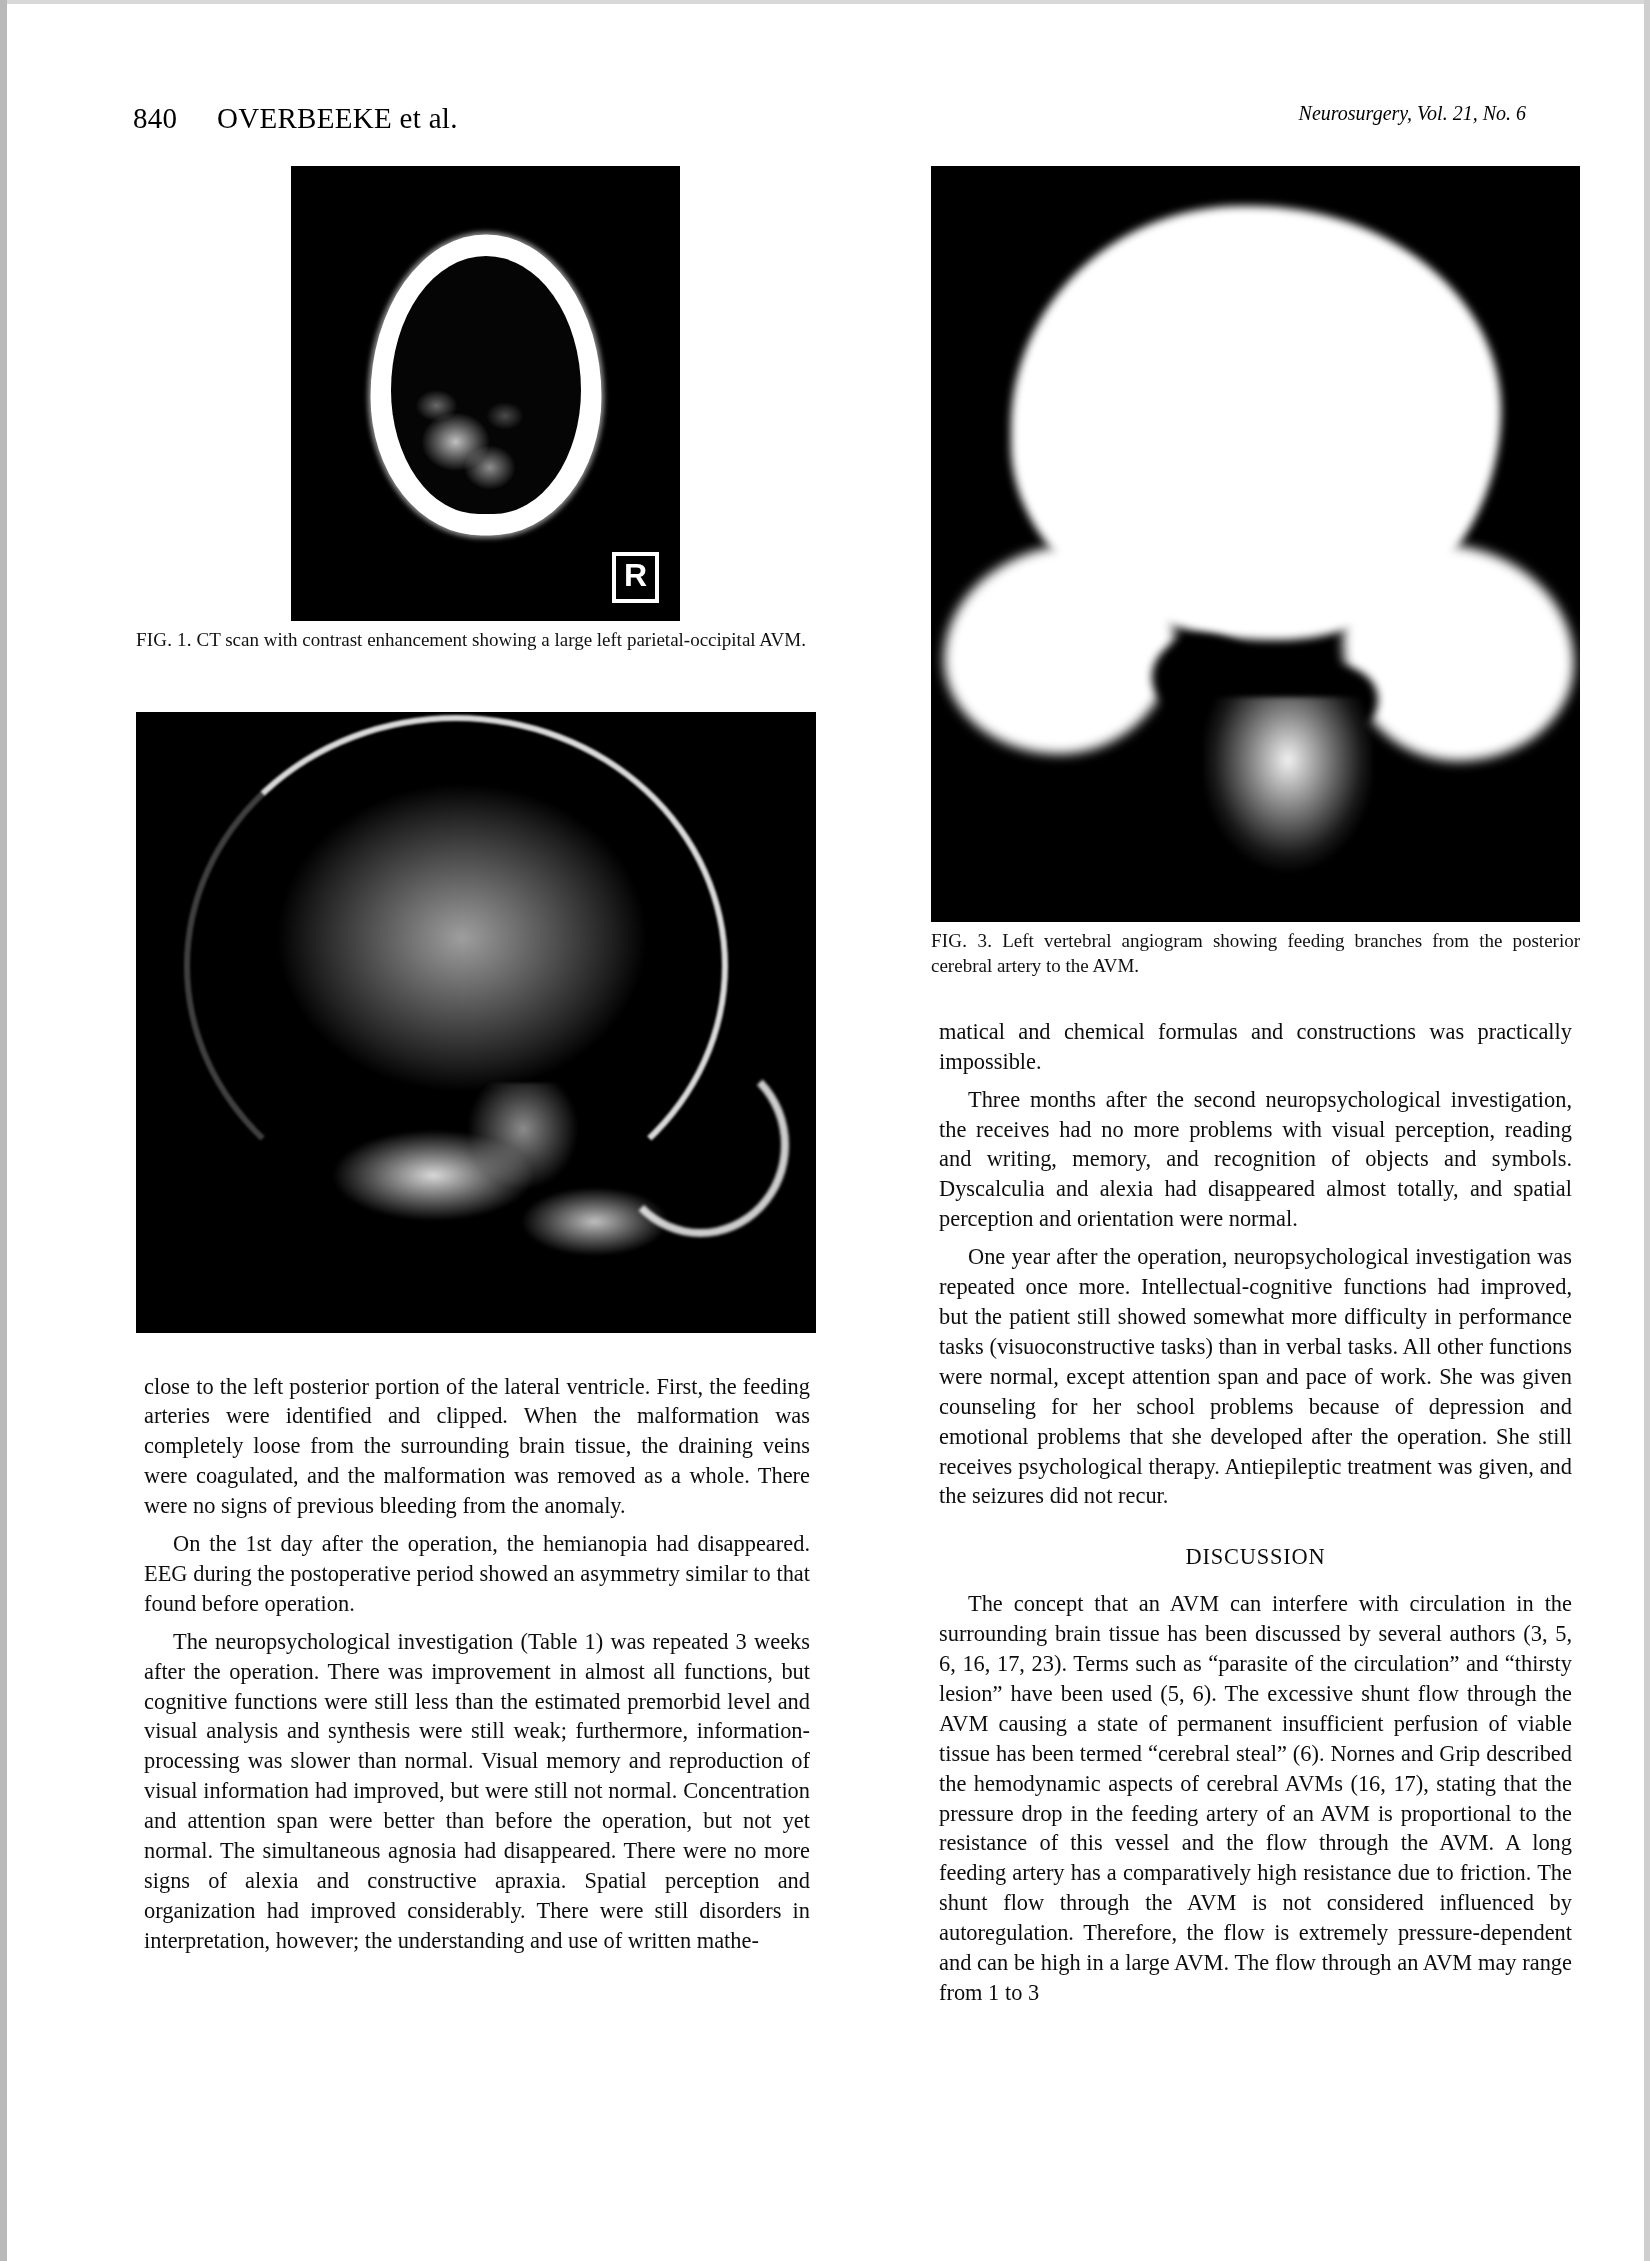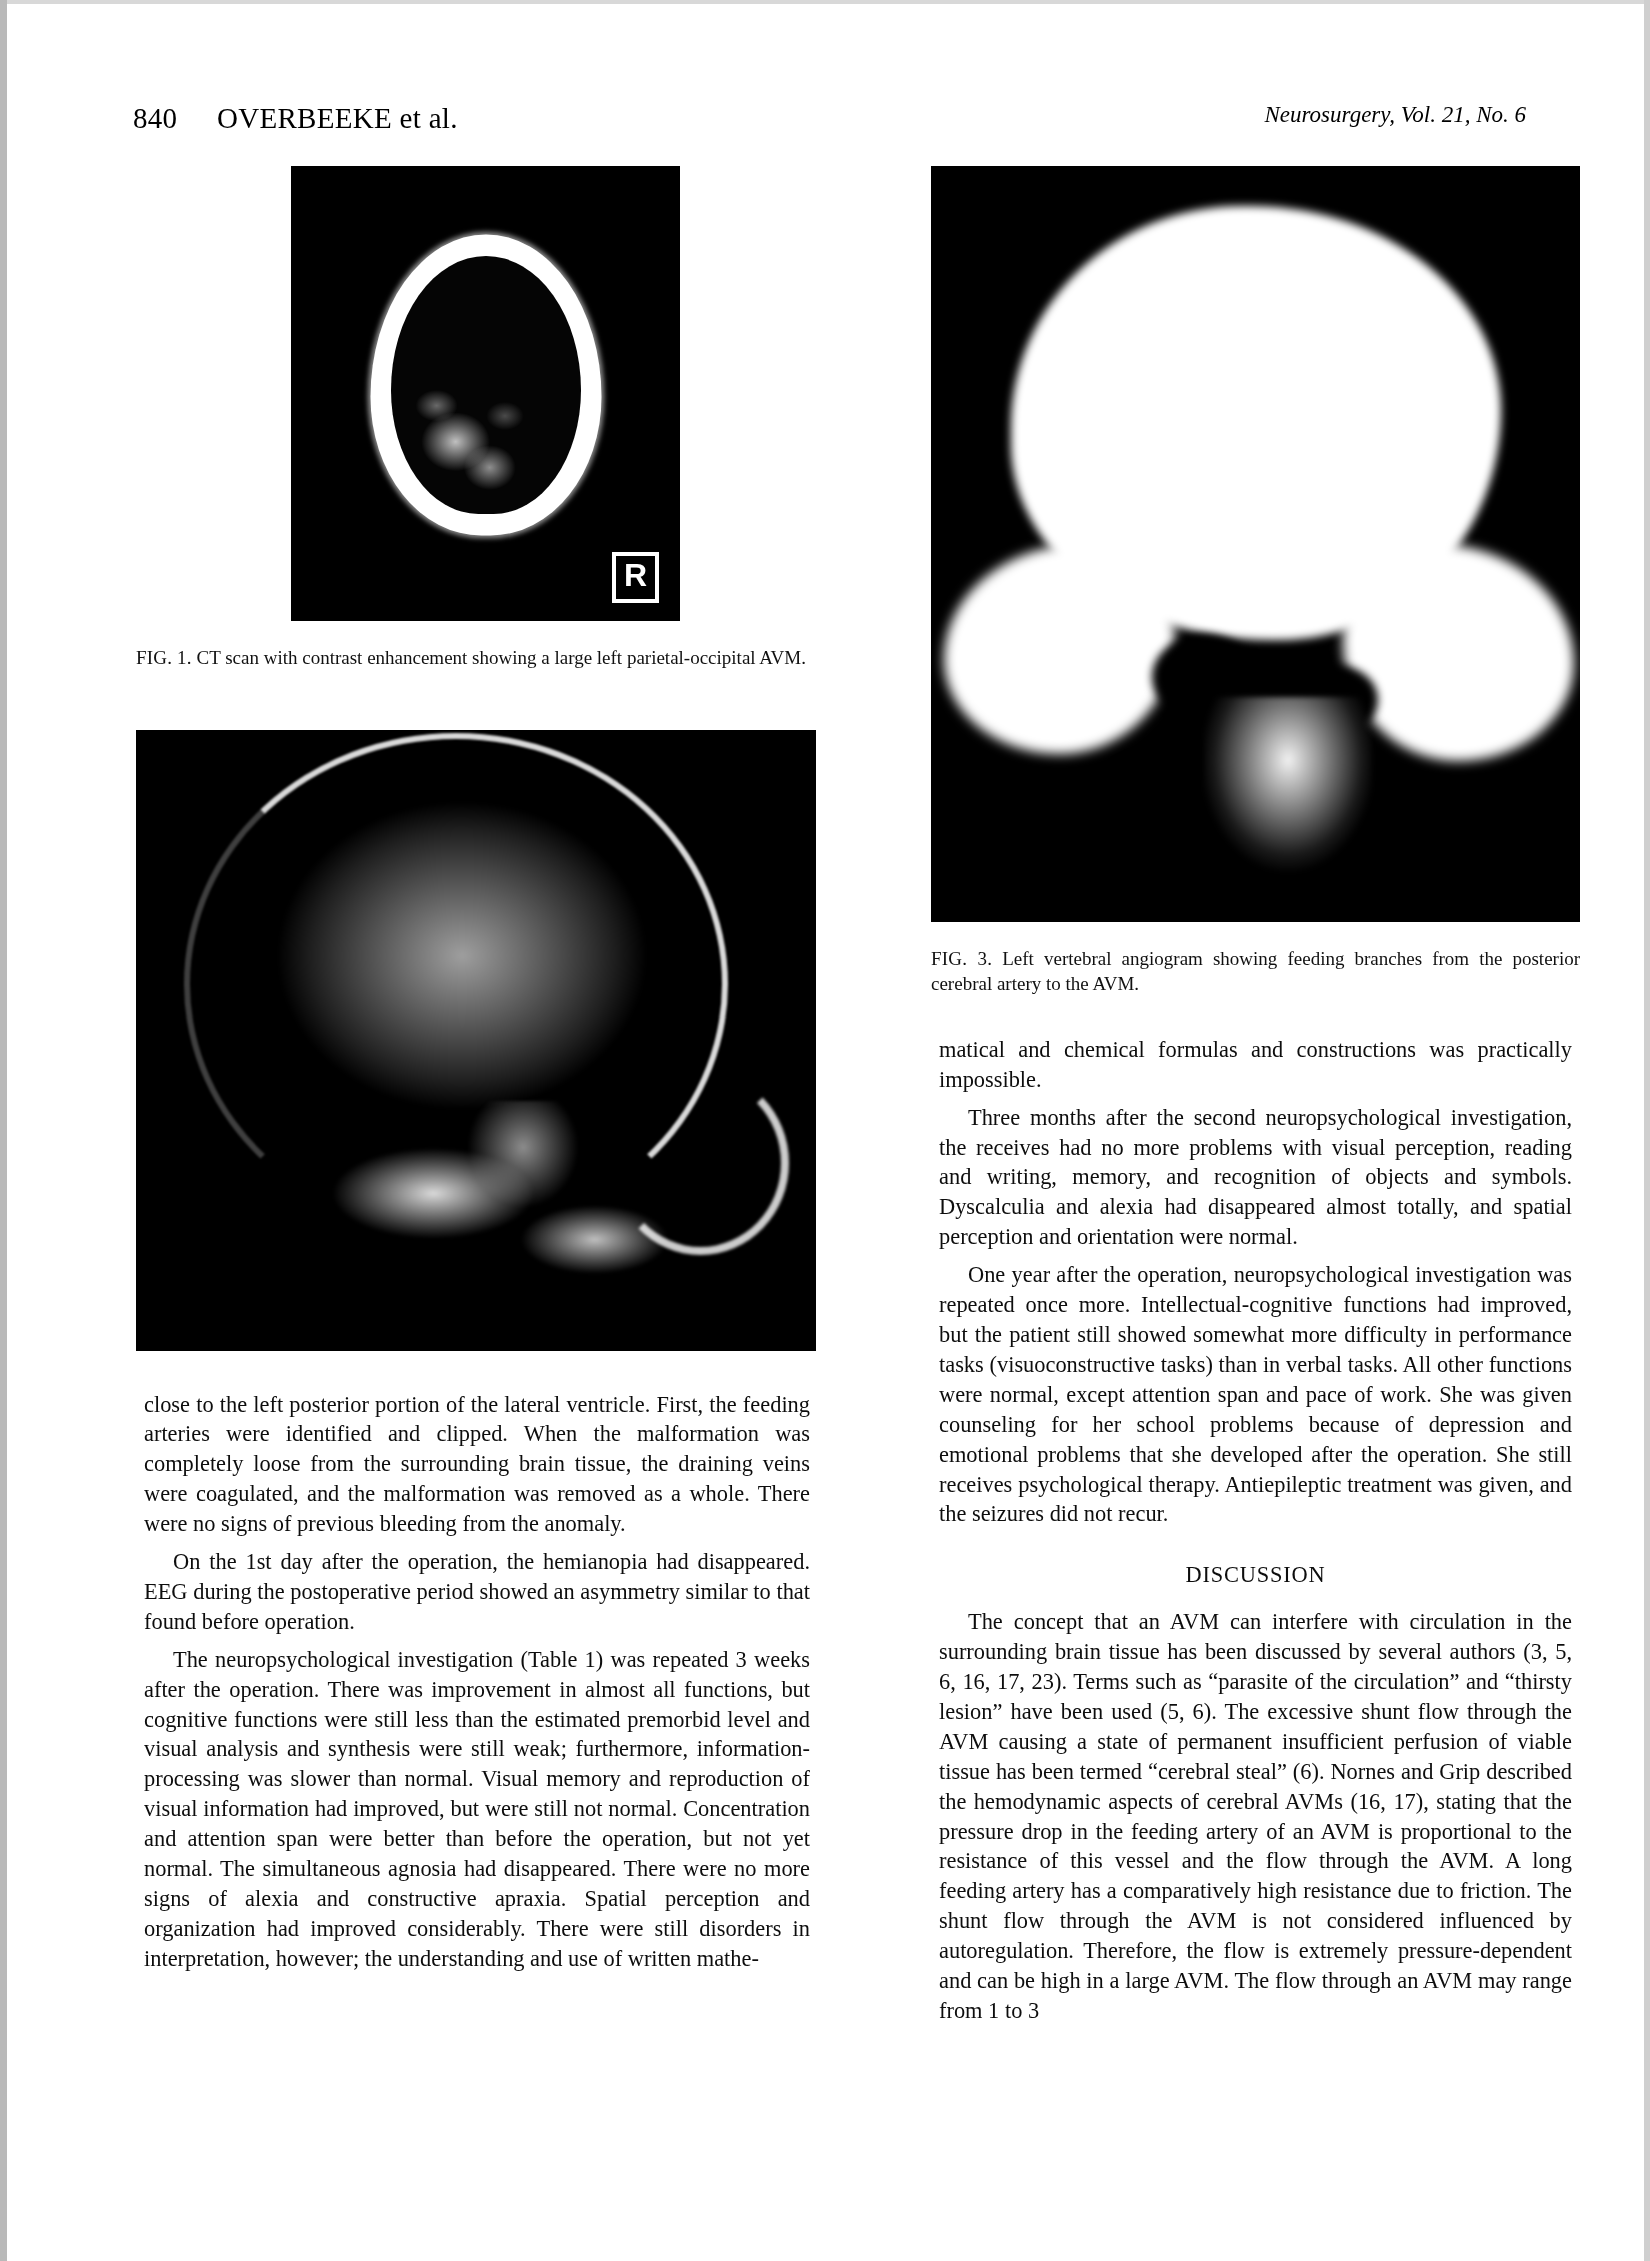--- a/index.html
+++ b/index.html
@@ -59,21 +59,21 @@
     font-size: 29px;
     letter-spacing: 0.3px;
   }
   .runhead-left .pagenum {
     margin-right: 32px;
   }
   .runhead-right {
     position: absolute;
     right: 0;
     top: 0;
-    font-size: 23px;
+    font-size: 20px;
     font-style: italic;
     white-space: nowrap;
   }
 
   
   .col-left {
     position: absolute;
     left: 129px;
     top: 162px;
     width: 682px;
@@ -89,21 +89,21 @@
   .fig-block { margin: 0; }
   .fig-img {
     background: #000;
     position: relative;
     overflow: hidden;
   }
   .fig-caption {
     font-size: 19px;
     line-height: 1.28;
     text-align: justify;
-    margin-top: 25px;
+    margin-top: 7px;
     color: #111;
   }
   .fig-caption .figlabel {
     font-variant: small-caps;
     letter-spacing: 0.2px;
   }
 
   
   #fig1-img {
     width: 389px;

